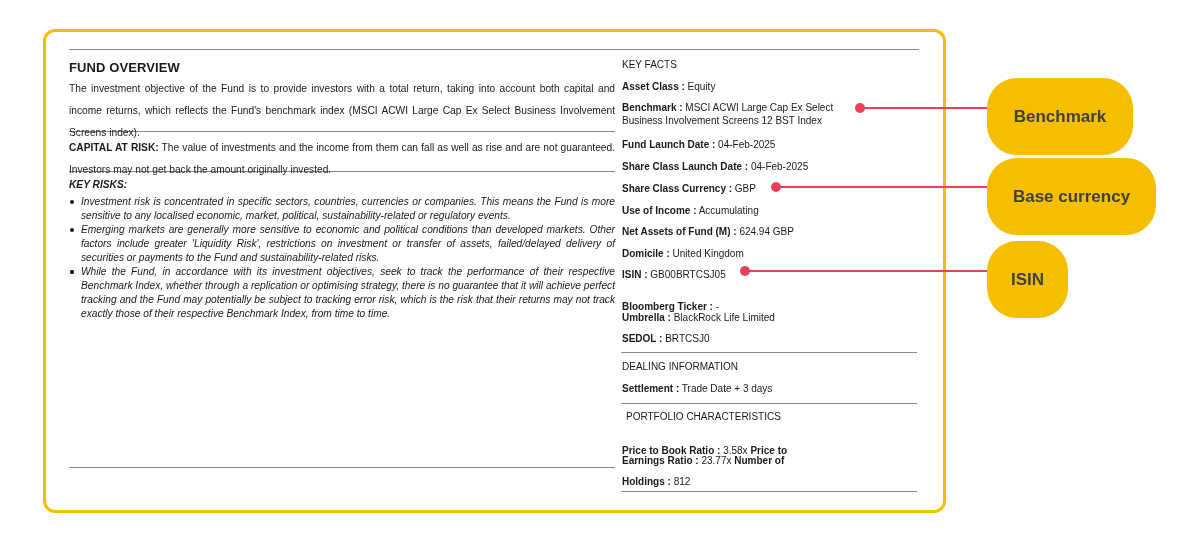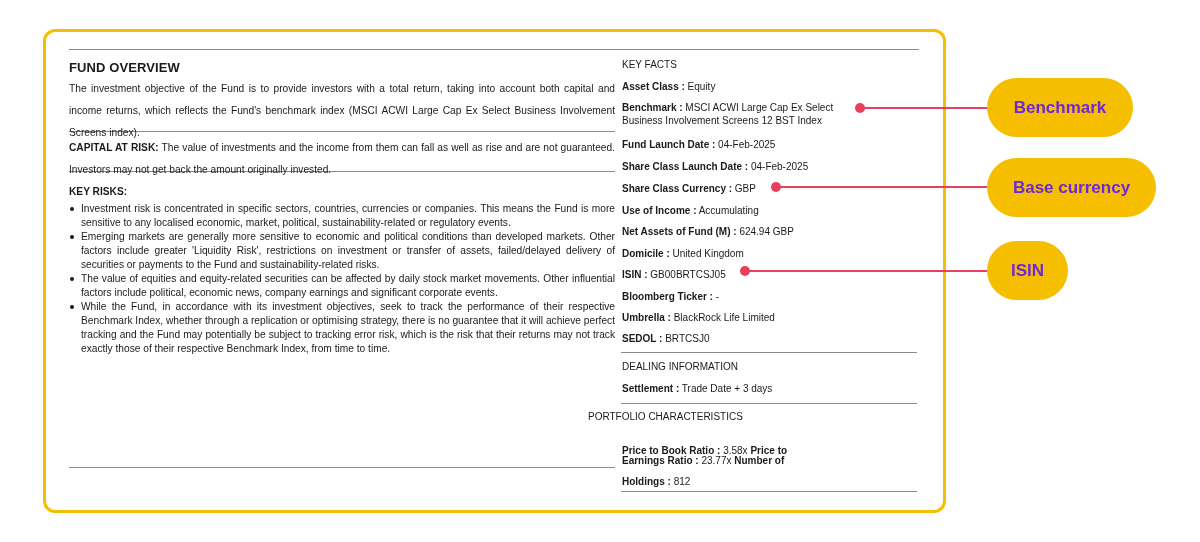--- a/index.html
+++ b/index.html
@@ -14,23 +14,23 @@
   .sec { position:absolute; left:0; width:546px; }
   .kr-title { font-weight:bold; font-size:10.2px; margin:0 0 5px 0; }
   ul.risks { list-style:none; margin:0; padding:0; }
   ul.risks li { position:relative; padding-left:12px; font-size:10.2px; line-height:14px;
                 text-align:justify; margin-bottom:0px; }
   ul.risks li .bullet { position:absolute; left:1px; top:5px; width:4px; height:4px;
                         background:#1a1a1a; border-radius:50%; }
   .kf-head { font-weight:normal; font-size:10px; margin:0; }
   .kf-row { font-size:10px; line-height:13px; margin:0; }
   .kf-row b { font-weight:bold; }
-  .pill { position:absolute; background:#f5bf00; color:#6d28d9; font-weight:bold;
+  .pill { position:absolute; background:#f5bf00; color:#404040; font-weight:bold;
           font-size:17px; border-radius:30px; display:flex; align-items:center;
-          justify-content:center; height:59px; }
+          justify-content:center; height:77px; }
   .conn { position:absolute; height:2px; background:#e8405a; }
   .dot { position:absolute; width:10px; height:10px; border-radius:50%; background:#e8405a; }
   .abs { position:absolute; }
 </style>
 </head>
 <body>
 
 <div class="frame"></div>
 
 <div class="hr" style="left:69px; top:49px; width:850px;"></div>
@@ -39,50 +39,50 @@
 <div class="hr" style="left:69px; top:467px; width:546px;"></div>
 
 <div class="left">
   <div class="sec" style="top:0;">
     <div class="title">FUND OVERVIEW</div>
     <p class="para">The investment objective of the Fund is to provide investors with a total return, taking into account both capital and income returns, which reflects the Fund's benchmark index (MSCI ACWI Large Cap Ex Select Business Involvement Screens index).</p>
   </div>
   <div class="sec" style="top:81px;">
     <p class="para"><b>CAPITAL AT RISK:</b><span> The value of investments and the income from them can fall as well as rise and are not guaranteed. Investors may not get back the amount originally invested.</span></p>
   </div>
-  <div class="sec" style="top:130px;">
+  <div class="sec" style="top:123px;font-style:italic;">
     <div class="kr-title">KEY RISKS:</div>
     <ul class="risks">
       <li><span class="bullet"></span><span>Investment risk is concentrated in specific sectors, countries, currencies or companies. This means the Fund is more sensitive to any localised economic, market, political, sustainability-related or regulatory events.</span></li>
       <li><span class="bullet"></span><span>Emerging markets are generally more sensitive to economic and political conditions than developed markets. Other factors include greater 'Liquidity Risk', restrictions on investment or transfer of assets, failed/delayed delivery of securities or payments to the Fund and sustainability-related risks.</span></li>
-      <li><span class="bullet"></span><span>The value of equities and equity-related securities can be affected by daily stock market movements. Other influential factors include political, economic news, company earnings and significant corporate events.</span></li>
+      <li><span class="bullet"></span></li>
       <li><span class="bullet"></span><span>While the Fund, in accordance with its investment objectives, seek to track the performance of their respective Benchmark Index, whether through a replication or optimising strategy, there is no guarantee that it will achieve perfect tracking and the Fund may potentially be subject to tracking error risk, which is the risk that their returns may not track exactly those of their respective Benchmark Index, from time to time.</span></li>
     </ul>
   </div>
 </div>
 
 <div class="kf-head abs" style="left:622px; top:59px;">KEY FACTS</div>
 <div class="kf-row abs" style="left:622px; top:80px;"><b>Asset Class :</b><span> Equity</span></div>
 <div class="kf-row abs" style="left:622px; top:101px; width:240px;"><b>Benchmark :</b><span> MSCI ACWI Large Cap Ex Select Business Involvement Screens 12 BST Index</span></div>
 <div class="kf-row abs" style="left:622px; top:138px;"><b>Fund Launch Date :</b><span> 04-Feb-2025</span></div>
 <div class="kf-row abs" style="left:622px; top:160px;"><b>Share Class Launch Date :</b><span> 04-Feb-2025</span></div>
 <div class="kf-row abs" style="left:622px; top:182px;"><b>Share Class Currency :</b><span> GBP</span></div>
 <div class="kf-row abs" style="left:622px; top:204px;"><b>Use of Income :</b><span> Accumulating</span></div>
 <div class="kf-row abs" style="left:622px; top:225px;"><b>Net Assets of Fund (M) :</b><span> 624.94 GBP</span></div>
 <div class="kf-row abs" style="left:622px; top:247px;"><b>Domicile :</b><span> United Kingdom</span></div>
 <div class="kf-row abs" style="left:622px; top:268px;"><b>ISIN :</b><span> GB00BRTCSJ05</span></div>
-<div class="kf-row abs" style="left:622px; top:290px;"><b>Bloomberg Ticker :</b><span> -</span></div>
+<div class="kf-row abs" style="left:622px; top:300px;"><b>Bloomberg Ticker :</b><span> -</span></div>
 <div class="kf-row abs" style="left:622px; top:311px;"><b>Umbrella :</b><span> BlackRock Life Limited</span></div>
 <div class="kf-row abs" style="left:622px; top:332px;"><b>SEDOL :</b><span> BRTCSJ0</span></div>
 
 <div class="hr" style="left:621px; top:352px; width:296px;"></div>
 <div class="kf-head abs" style="left:622px; top:361px;">DEALING INFORMATION</div>
 <div class="kf-row abs" style="left:622px; top:382px;"><b>Settlement :</b><span> Trade Date + 3 days</span></div>
 <div class="hr" style="left:621px; top:403px; width:296px;"></div>
-<div class="kf-head abs" style="left:588px; top:411px;text-align:center;">PORTFOLIO CHARACTERISTICS</div>
+<div class="kf-head abs" style="left:626px; top:411px;text-align:center;">PORTFOLIO CHARACTERISTICS</div>
 <div class="kf-row abs" style="left:622px; top:444px;"><b>Price to Book Ratio :</b><span> 3.58x </span><b>Price to</b></div>
 <div class="kf-row abs" style="left:622px; top:454px;"><b>Earnings Ratio :</b><span> 23.77x </span><b>Number of</b></div>
 <div class="kf-row abs" style="left:622px; top:475px;"><b>Holdings :</b><span> 812</span></div>
 <div class="hr" style="left:621px; top:491px; width:296px;"></div>
 
 <div class="dot" style="left:855px; top:103px;"></div>
 <div class="conn" style="left:860px; top:107px; width:130px;"></div>
 <div class="dot" style="left:771px; top:182px;"></div>
 <div class="conn" style="left:776px; top:186px; width:214px;"></div>
 <div class="dot" style="left:740px; top:266px;"></div>

